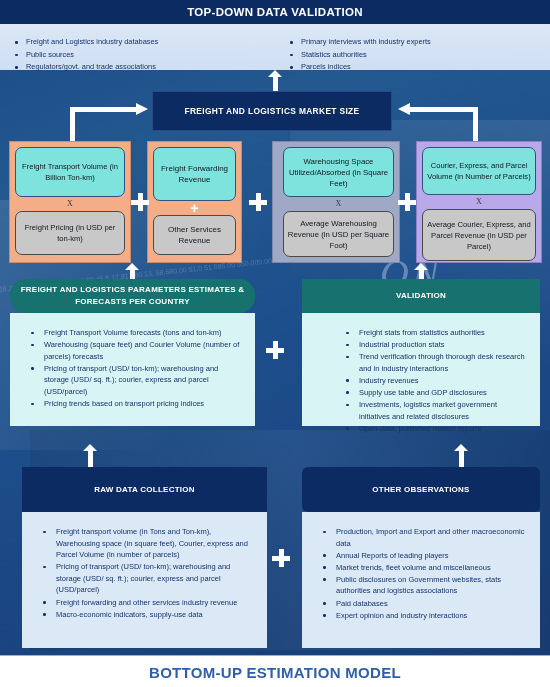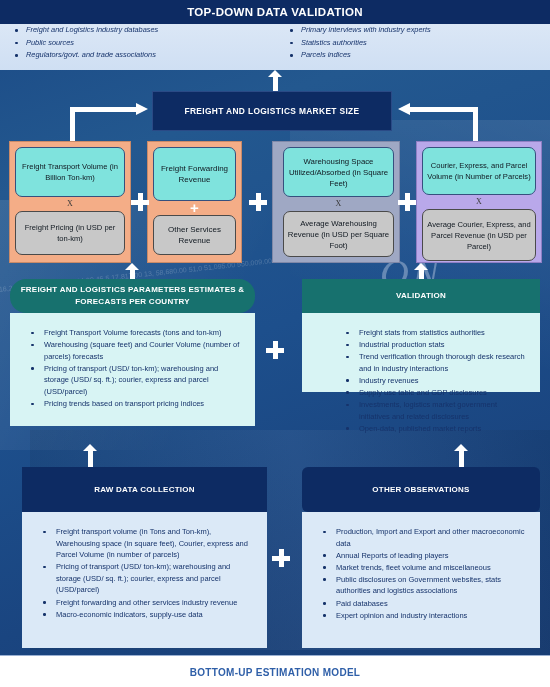--- a/index.html
+++ b/index.html
@@ -36,21 +36,21 @@
     position:absolute;left:0;top:0;width:550px;height:24px;
     background:#0d2b63;border-bottom:1px solid #6f8fc4;
     display:flex;align-items:center;justify-content:center;
     color:#ffffff;font-size:11.5px;font-weight:bold;letter-spacing:.3px;
   }
   .topsources{
     position:absolute;left:0;top:24px;width:550px;height:46px;
     background:linear-gradient(180deg,#dbe7f6 0%,#cfdff3 100%);
     display:flex;
   }
-  .topsources .col{flex:1;padding:0 0 0 12px;box-sizing:border-box;font-style:italic;}
+  .topsources .col{flex:1;padding:12px 0 0 12px;box-sizing:border-box;}
   .topsources ul{margin:0;padding:0;list-style:none;}
   .topsources li{
     position:relative;padding-left:14px;color:#16336b;font-size:7.4px;line-height:12.6px;
   }
   .topsources li:before{
     content:"";position:absolute;left:3px;top:5px;width:2.5px;height:2.5px;
     background:#16336b;border-radius:50%;
   }
   .arr{position:absolute;}
   .arr .shaft{position:absolute;background:#ffffff;}
@@ -124,35 +124,35 @@
   .card li:before{
     content:"";position:absolute;left:9px;top:4.5px;width:2.5px;height:2.5px;
     background:#16336b;border-radius:50%;
   }
 
   #card-params{left:10px;top:279px;width:245px;}
   #card-params .hd{height:34px;border-radius:16px;}
   #card-params .bd{height:113px;}
   #card-valid{left:302px;top:279px;width:238px;}
   #card-valid .hd{height:34px;}
-  #card-valid .bd{height:79px;padding-left:27px;}
+  #card-valid .bd{height:113px;padding-left:27px;}
 
   #card-raw{left:22px;top:467px;width:245px;}
   #card-raw .hd{height:45px;}
   #card-raw .bd{height:136px;}
   #card-other{left:302px;top:467px;width:238px;}
   #card-other .hd{height:45px;border-radius:6px;}
   #card-other .bd{height:136px;}
 
   
   .bottombar{
     position:absolute;left:0;top:655px;width:550px;height:32px;
     background:#ffffff;border-top:1px solid #9ab0d2;
     display:flex;align-items:center;justify-content:center;
-    color:#2f5fa8;font-size:10px;font-weight:bold;letter-spacing:.3px;text-align:right;
+    color:#2f5fa8;font-size:15px;font-weight:bold;letter-spacing:.3px;text-align:right;
   }
 </style>
 </head>
 <body>
 
 <div id="canvas">
 
   <div class="bgblotch bg1"></div>
   <div class="bgblotch bg2"></div>
   <div class="bgblotch bg3"></div>

